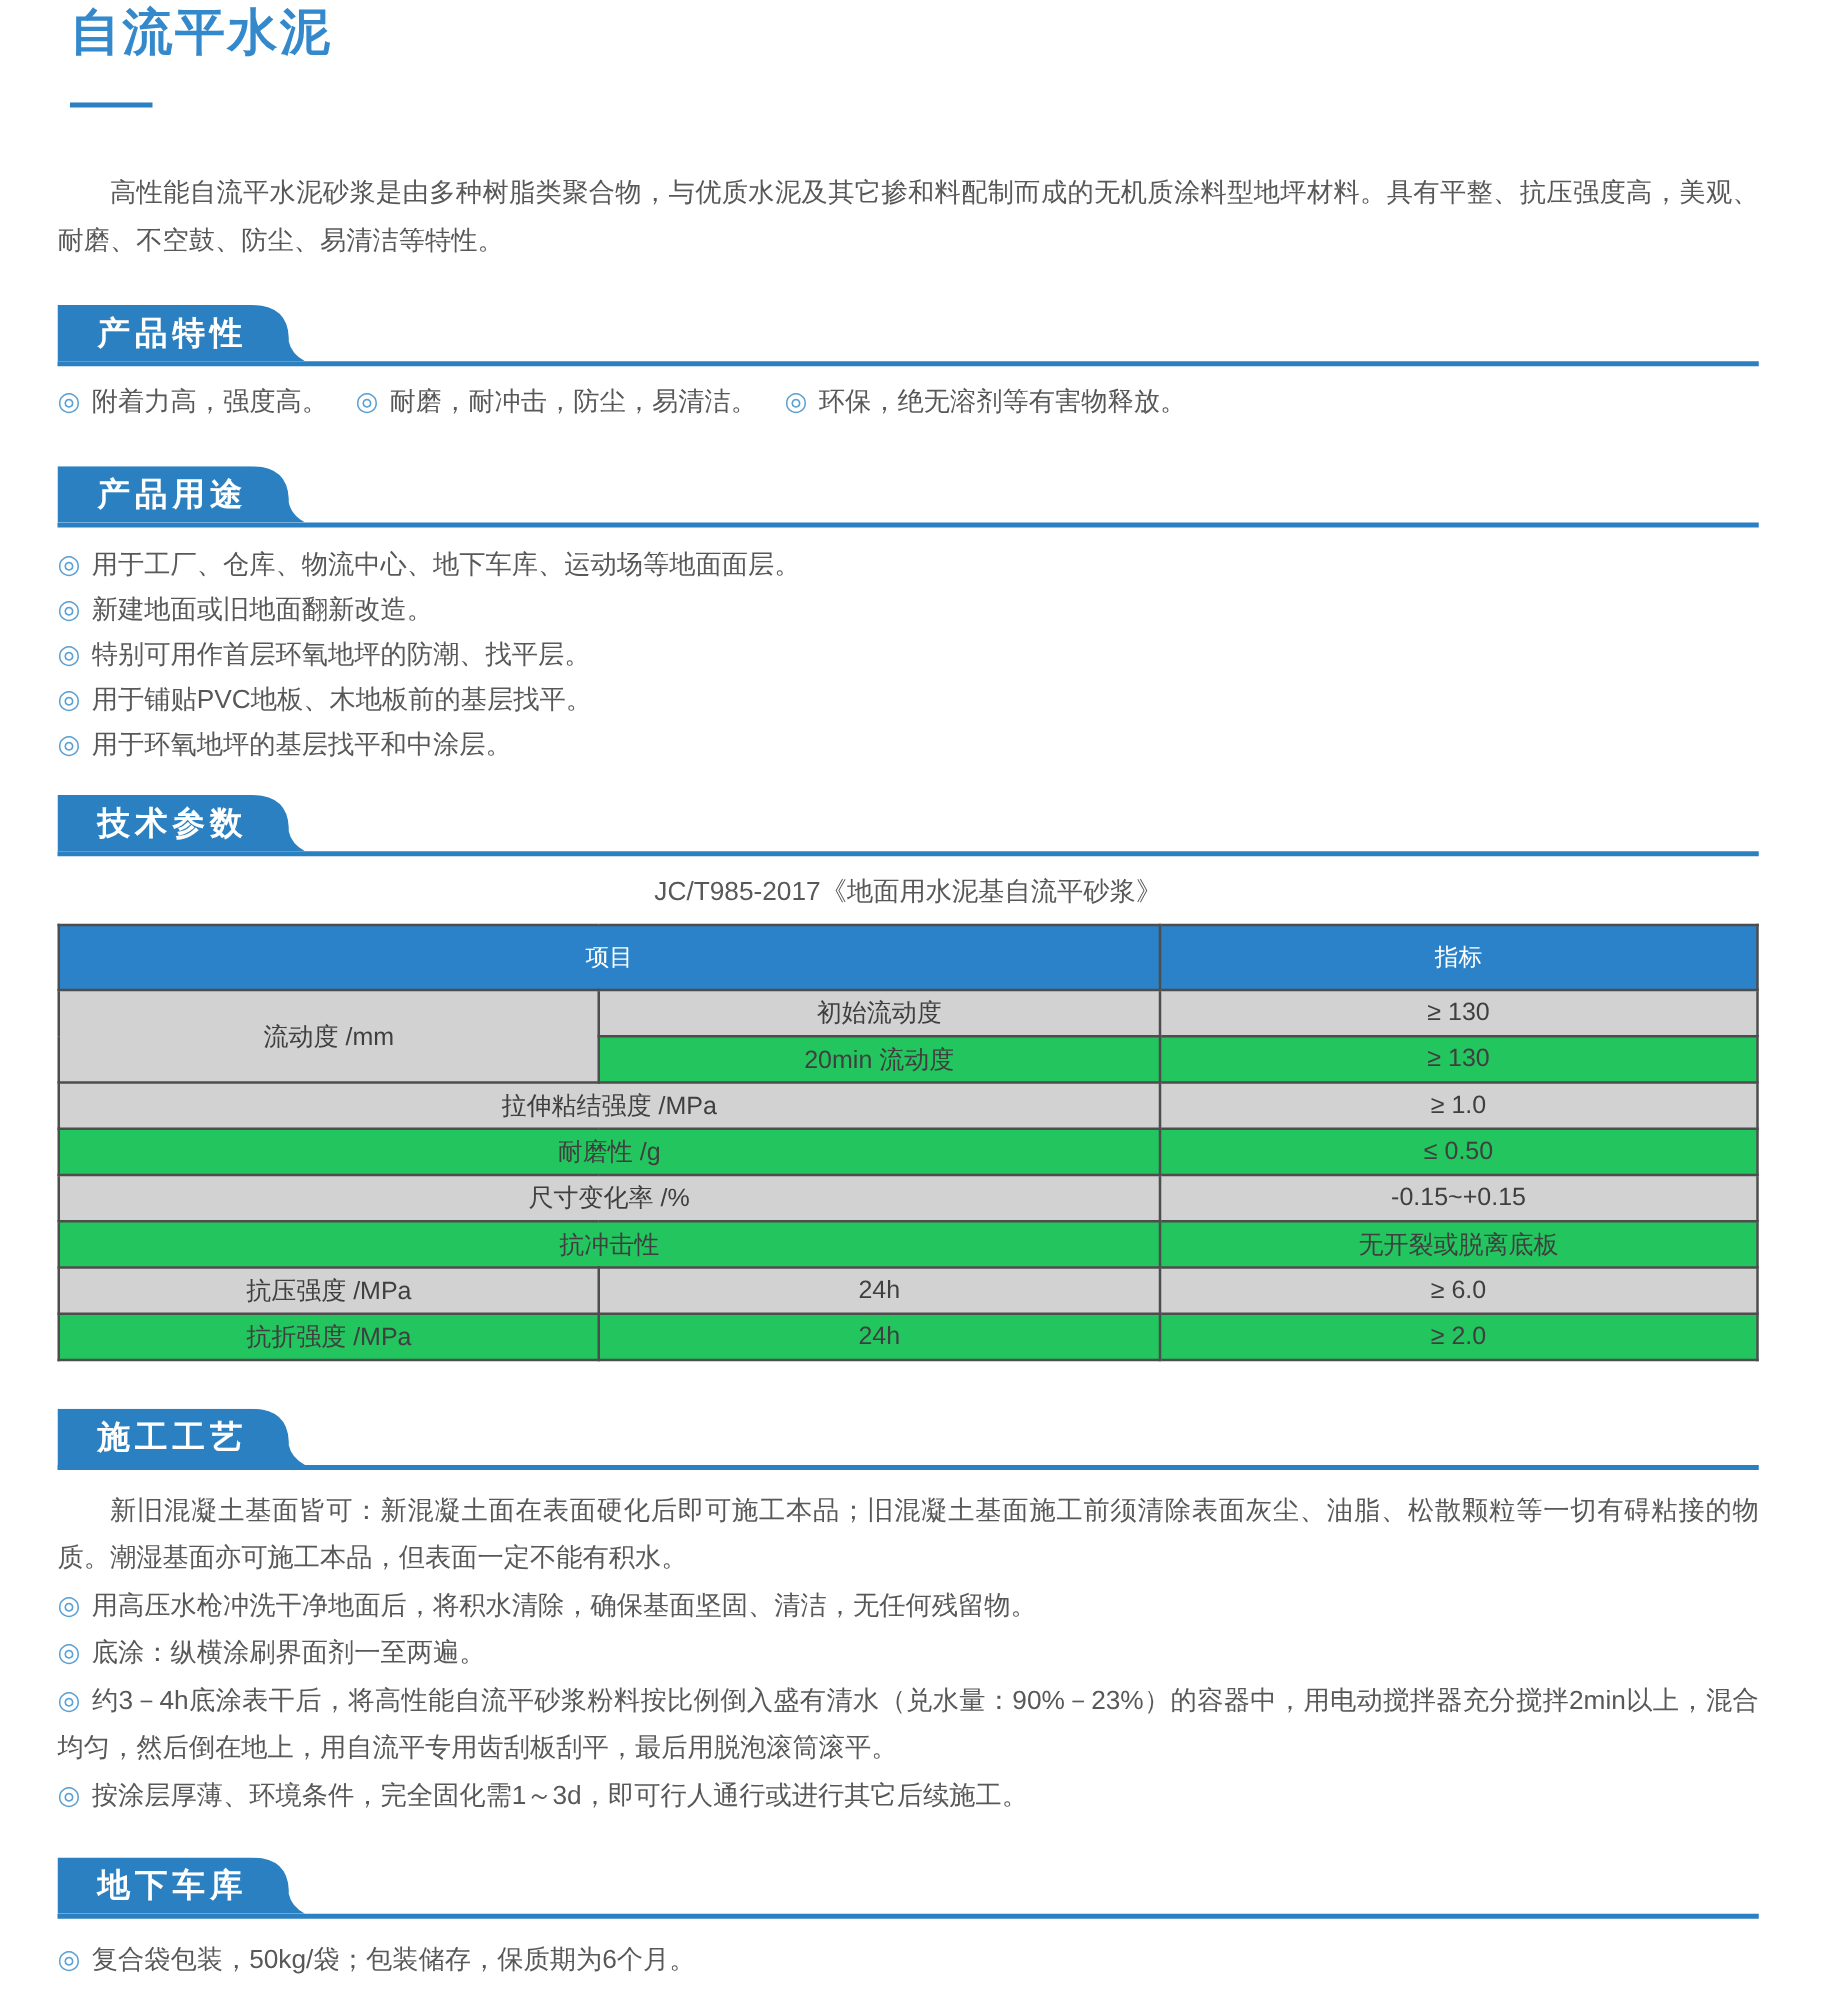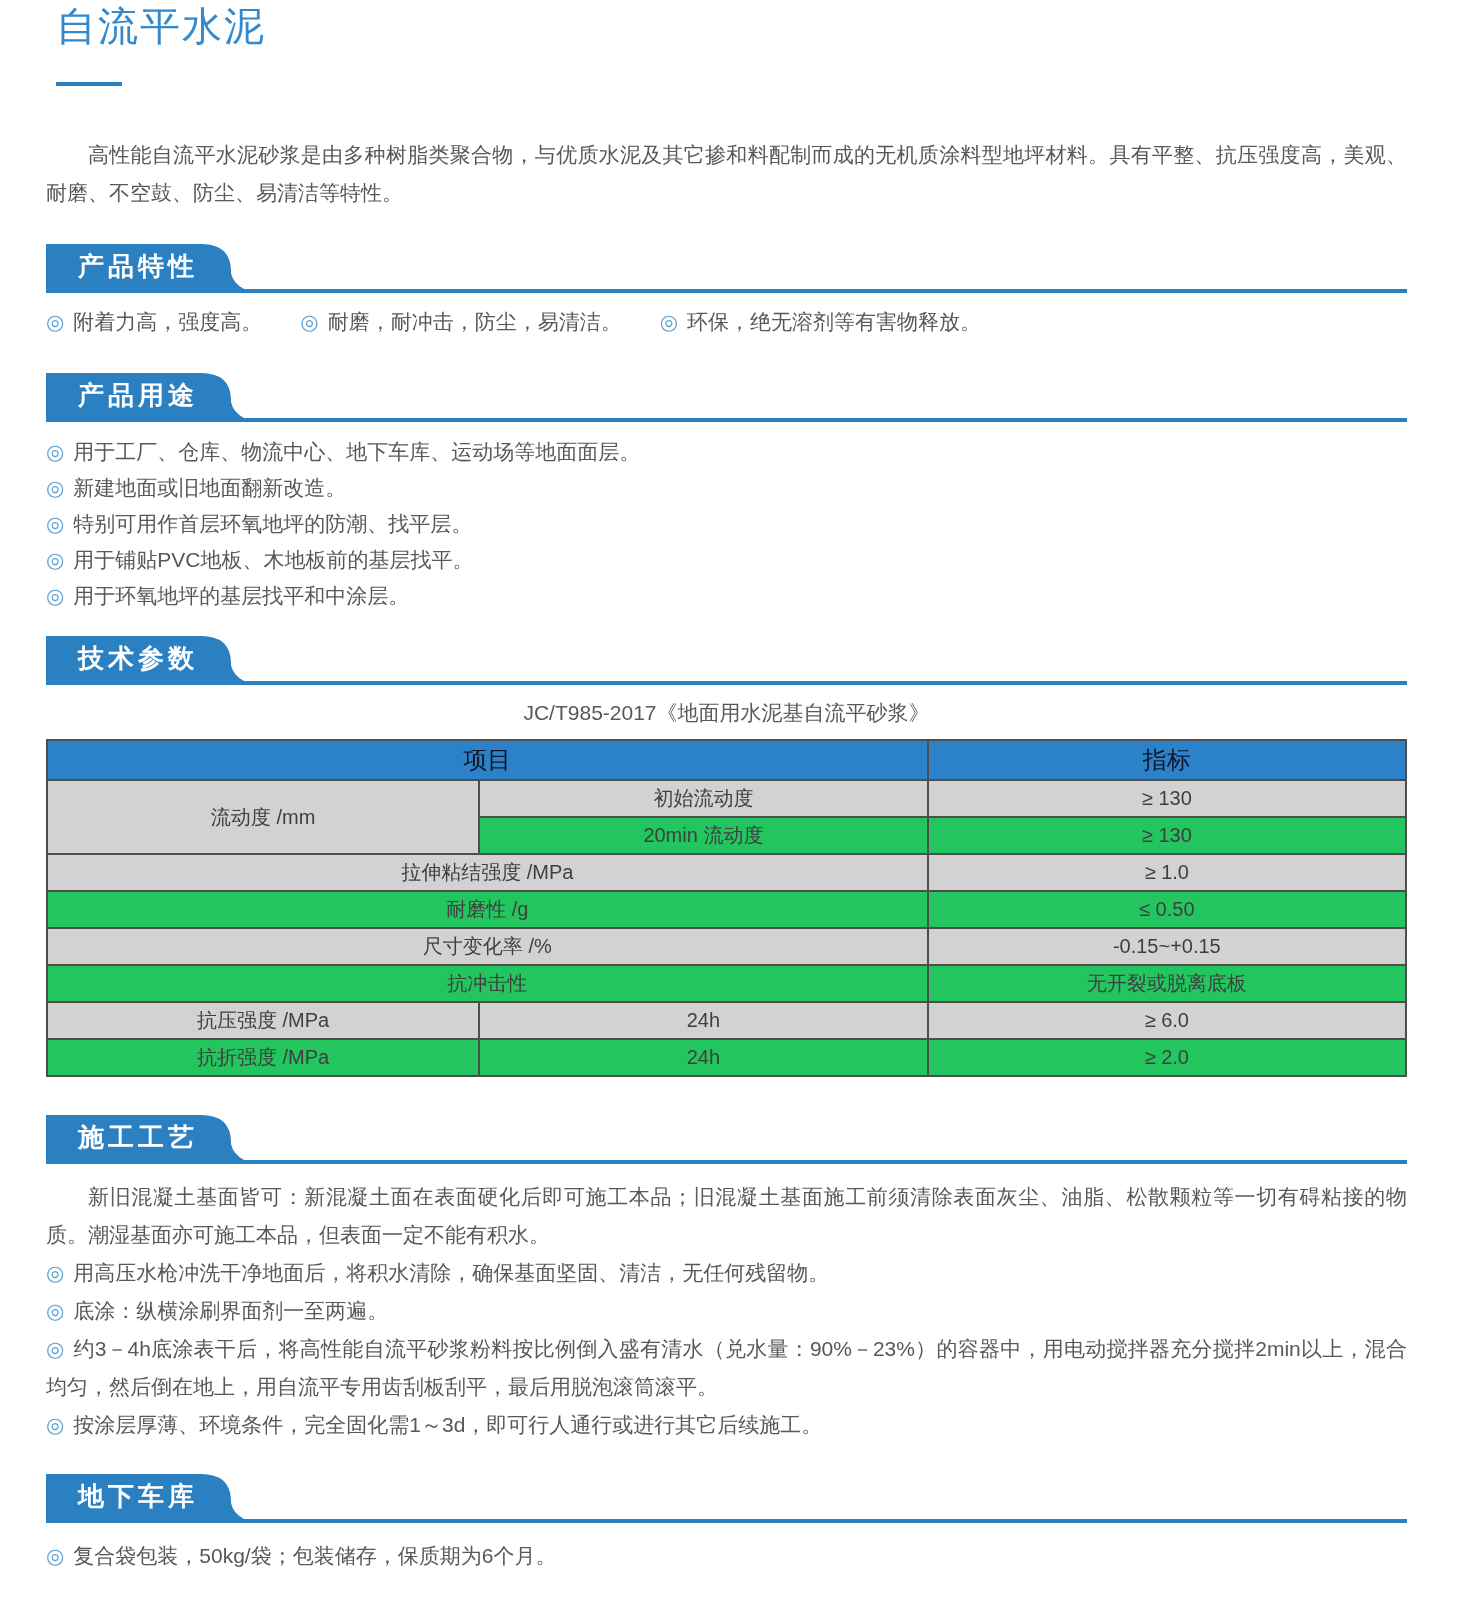--- a/index.html
+++ b/index.html
@@ -16,21 +16,21 @@
   body{
     width:1459px;height:1600px;background:#ffffff;
     font-family:"Liberation Sans","DejaVu Sans",sans-serif;
     color:var(--body-text);
     overflow:hidden;
   }
   .page{padding:4px 52px 0 46px;}
 
   
   .page-title{
-    margin:0;font-size:40px;font-weight:normal;color:var(--title-blue);
+    margin:0;font-size:40px;font-weight:bold;color:var(--title-blue);
     letter-spacing:2px;line-height:1.1;padding-left:10px;
   }
   .title-underline{width:66px;height:4px;background:var(--accent);margin:34px 0 0 10px;}
 
   
   .intro{
     margin:50px 0 0 0;font-size:21px;line-height:38px;text-align:justify;
     text-indent:2em;color:var(--body-text);
   }
 
@@ -40,42 +40,42 @@
   .tab-shape{position:absolute;left:0;top:0;width:100%;height:100%;fill:var(--accent);}
   .tab-label{
     position:relative;display:block;color:#ffffff;font-size:26px;font-weight:bold;
     line-height:45px;padding-left:32px;letter-spacing:4px;
   }
 
   
   .bullet{margin:0;font-size:21px;line-height:38px;color:var(--body-text);}
   .bullet-icon{color:var(--bullet-blue);margin-right:9px;font-size:21px;}
 
-  .features-row{display:flex;flex-wrap:wrap;column-gap:38px;padding-top:10px;}
+  .features-row{display:flex;flex-wrap:wrap;column-gap:22px;padding-top:10px;}
 
   .uses-cols{display:flex;padding-top:12px;flex-direction:column;}
   .uses-col-left{width:712px;flex:0 0 auto;}
   .uses-col-right{flex:1 1 auto;}
   .uses-col-left .bullet,.uses-col-right .bullet{line-height:36px;}
 
   
   .table-caption{
     text-align:center;font-size:21px;color:var(--body-text);
     margin:14px 0 12px 0;
   }
   table.tech-table{
     width:100%;border-collapse:collapse;table-layout:fixed;
     font-size:20px;color:var(--table-text);
   }
   .tech-table th,.tech-table td{
     border:2px solid #4d4d4d;text-align:center;vertical-align:middle;
     height:37px;padding:0 6px;font-weight:normal;
   }
   .tech-table thead th{
-    background:var(--table-header-blue);color:#0f172a;height:40px;font-size:24px;
+    background:var(--table-header-blue);color:#ffffff;height:52px;font-size:19px;
   }
   .tech-table tr.gray>td{background:var(--row-gray);}
   .tech-table tr.white>td{background:#22c55e;}
   .tech-table td.span-gray{background:var(--row-gray);margin-top:48px;}
 
   
   .process-paragraph{
     margin:14px 0 0 0;font-size:21px;line-height:38px;text-align:justify;
     text-indent:2em;
   }

